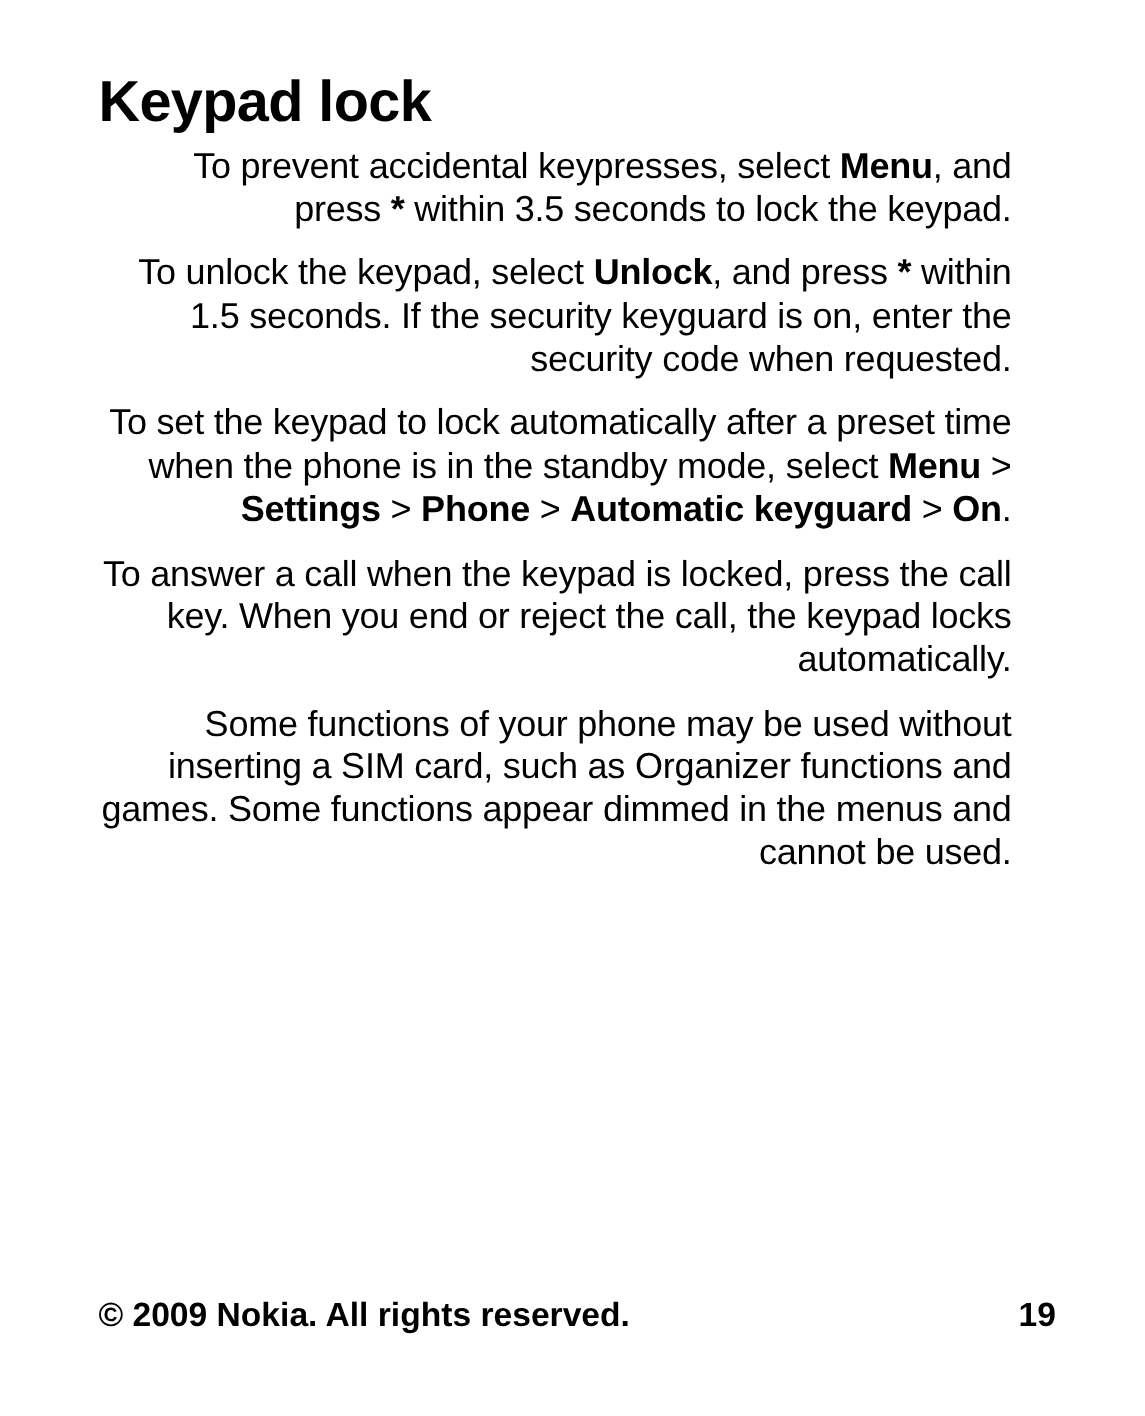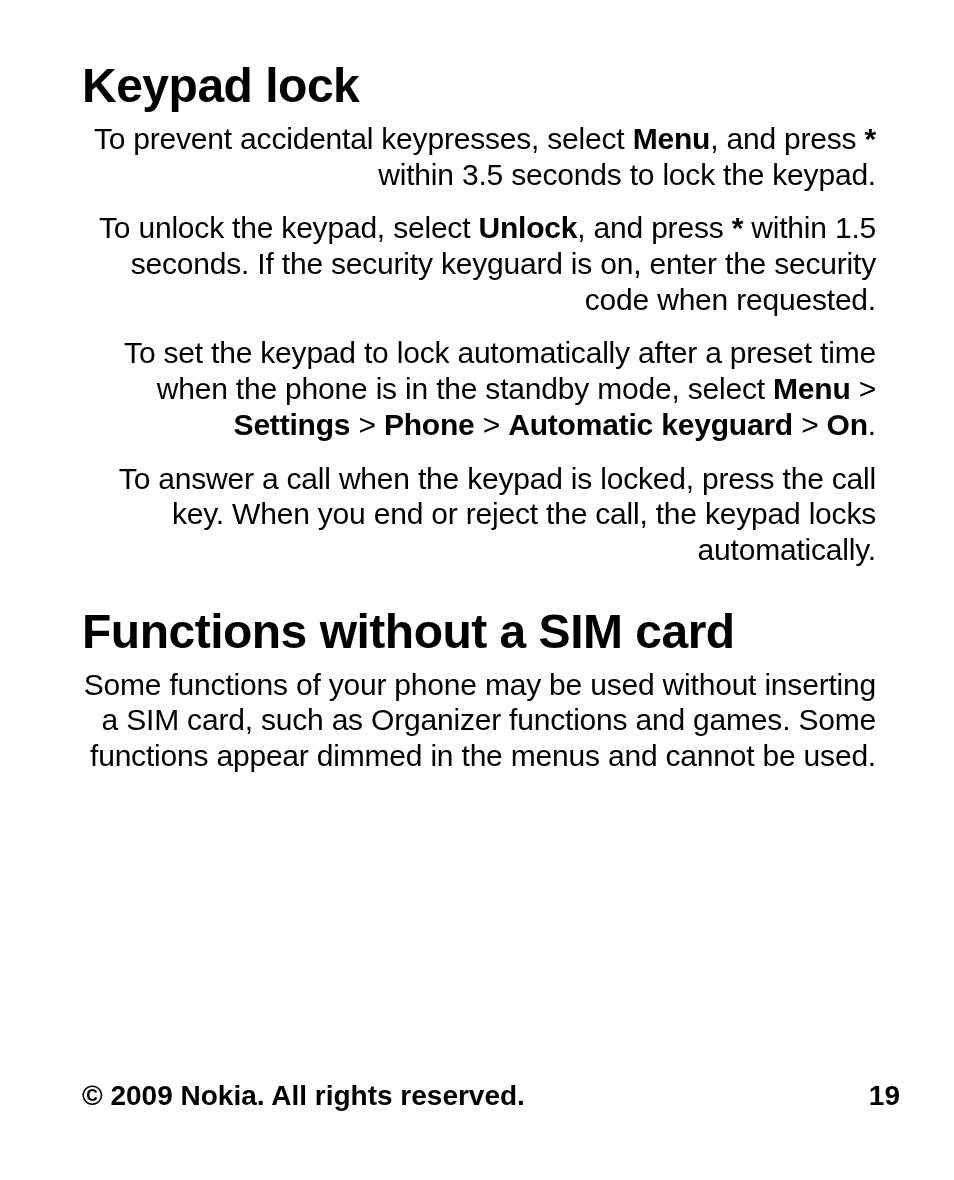--- a/index.html
+++ b/index.html
@@ -10,21 +10,21 @@
     background: #fff;
     font-family: "Arial Narrow", Arial, "Helvetica Neue", Helvetica, sans-serif;
     font-stretch: condensed;
     color: #000;
   }
   .page {
     position: relative;
     box-sizing: border-box;
     width: 954px;
     height: 1180px;
-    padding: 58px 78px 0 82px;
+    padding: 58px 111px 0 82px;
   }
   h1 {
     font-size: 48px;
     font-weight: 700;
     margin: 0 0 8px 0;
     letter-spacing: -0.5px;
   }
   h1.second {
     margin-top: 36px;
   }
@@ -34,21 +34,21 @@
     margin: 0 0 18px 0;
     letter-spacing: -0.2px;
     text-align: right;
   }
   .b {
     font-weight: 700;
   }
   .footer {
     position: absolute;
     left: 82px;
-    right: 54px;
+    right: 74px;
     bottom: 68px;
     display: flex;
     justify-content: space-between;
     font-size: 28px;
     font-weight: 700;
   }
 </style>
 </head>
 <body>
 
@@ -64,21 +64,20 @@
     <span>To unlock the keypad, select </span><span class="b">Unlock</span><span>, and press </span><span class="b">*</span><span> within 1.5 seconds. If the security keyguard is on, enter the security code when requested.</span>
   </p>
 
   <p>
     <span>To set the keypad to lock automatically after a preset time when the phone is in the standby mode, select </span><span class="b">Menu</span><span> &gt; </span><span class="b">Settings</span><span> &gt; </span><span class="b">Phone</span><span> &gt; </span><span class="b">Automatic keyguard</span><span> &gt; </span><span class="b">On</span><span>.</span>
   </p>
 
   <p>To answer a call when the keypad is locked, press the call key. When you end or reject the call, the keypad locks automatically.</p>
 
 
-  <h1 class="second">Functions without a SIM card</h1>
 
   <p>Some functions of your phone may be used without inserting a SIM card, such as Organizer functions and games. Some functions appear dimmed in the menus and cannot be used.</p>
 
   <div class="footer">
     <span>© 2009 Nokia. All rights reserved.</span>
     <span>19</span>
   </div>
 
 </div>
 

